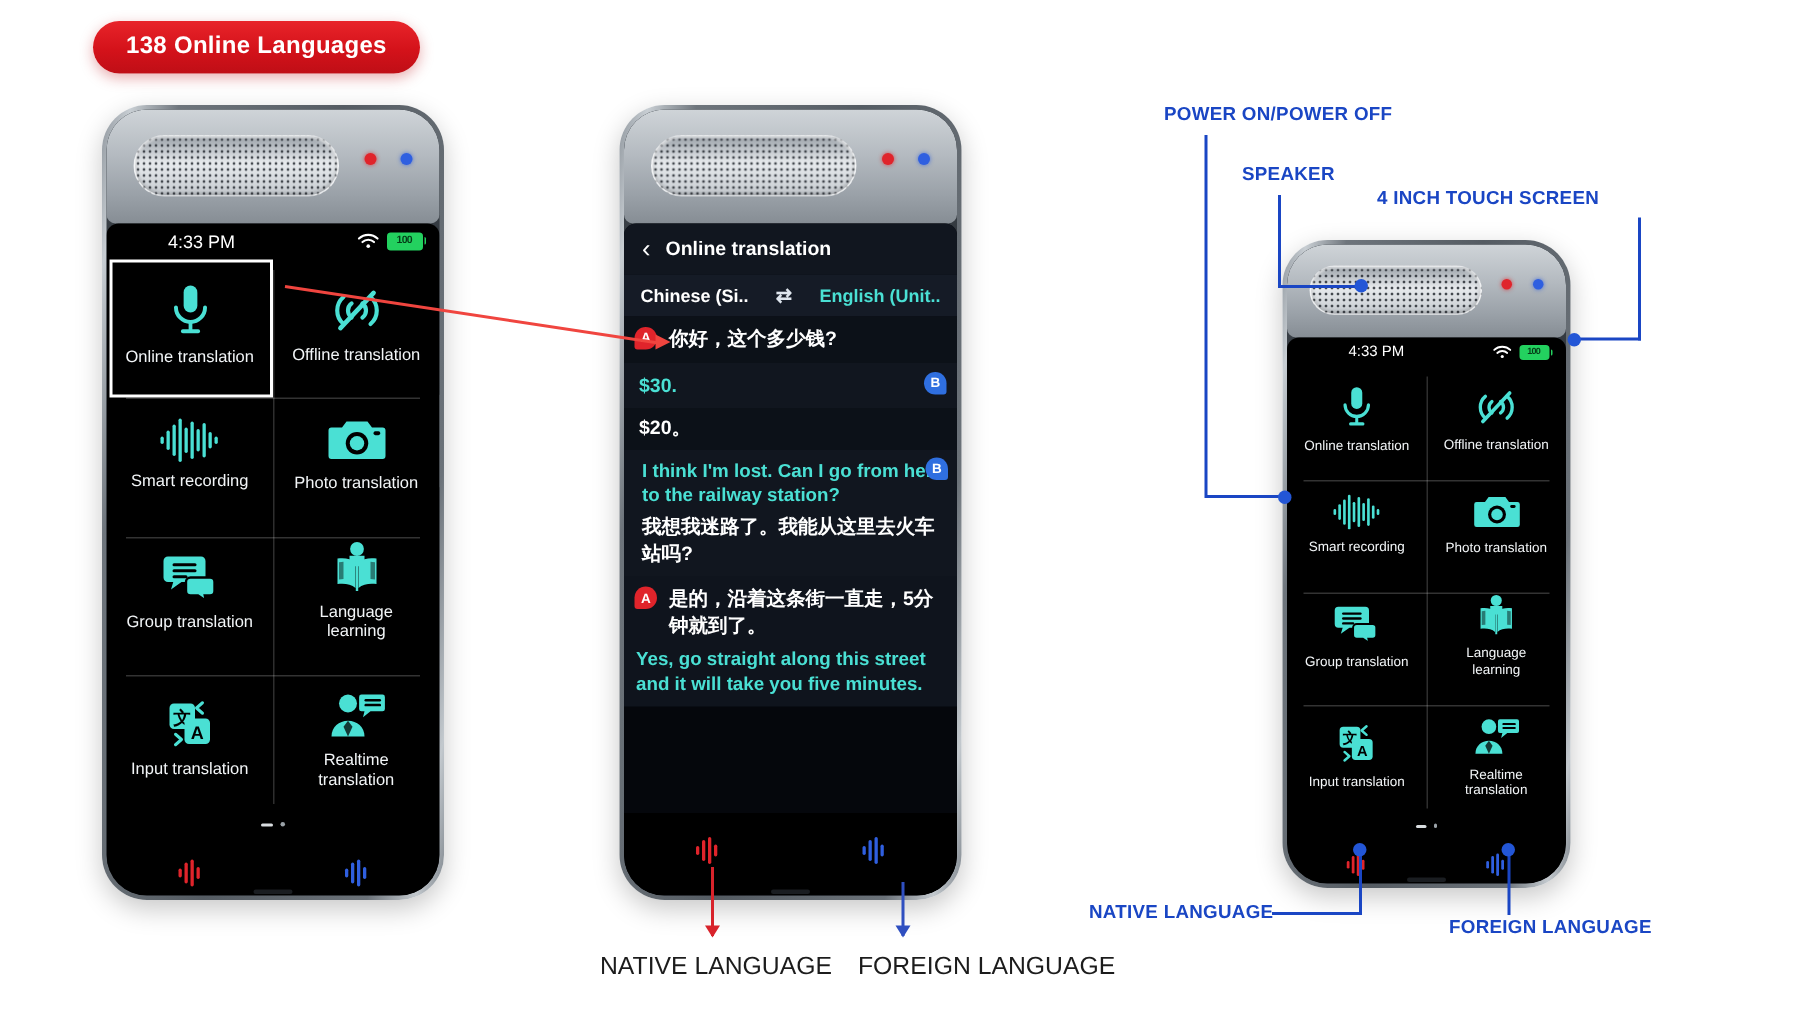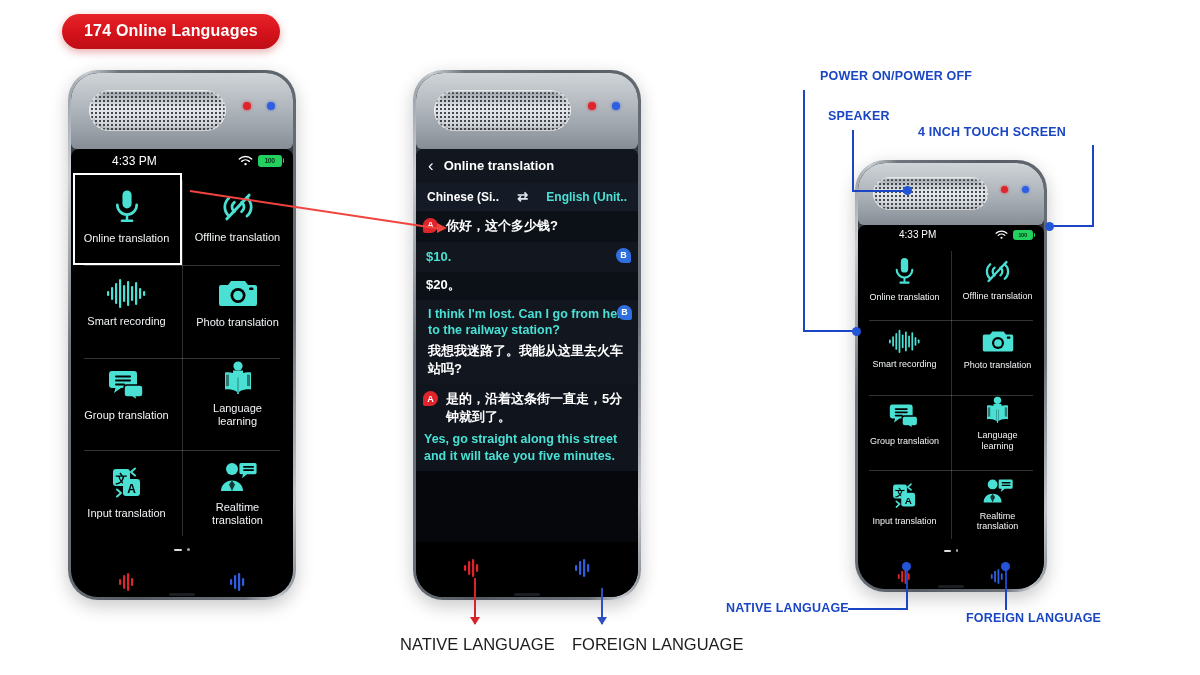--- a/index.html
+++ b/index.html
@@ -189,21 +189,21 @@
     position:absolute; width:0; height:0;
     border-top:5px solid transparent; border-bottom:5px solid transparent;
     border-left:10px solid #f0453f;
   }
 </style>
 </head>
 <body>
 
 <div id="stage">
 
-  <div class="badge">174 Online Languages</div>
+  <div class="badge">138 Online Languages</div>
 
   <div class="device" id="phone1" style="left:68px; top:70px; width:228px; height:530px;">
     <div class="device-inner">
       <div class="top-bar">
         <div class="speaker-grille"></div>
         <div class="led red" style="right:42px; width:8px; height:8px;"></div>
         <div class="led blue" style="right:18px; width:8px; height:8px;"></div>
       </div>
       <div class="side-btn left" style="top:150px; width:4px; height:44px;"></div>
       <div class="side-btn right" style="top:190px; width:4px; height:62px;"></div>
@@ -405,21 +405,21 @@
 
         <div class="chat-body">
 
           <div class="msg row-a" style="padding:6px 8px 7px 30px;">
             <span class="avatar a" style="left:7px; top:7px; width:15px; height:15px; font-size:9px;">A</span>
             <div class="cn" style="font-size:13px; line-height:1.35;">你好，这个多少钱?</div>
           </div>
 
           <div class="msg row-b" style="padding:6px 30px 7px 10px;">
             <span class="avatar b" style="right:7px; top:6px; width:15px; height:15px; font-size:9px;">B</span>
-            <div class="en" style="font-size:13px; line-height:1.35;">$10.</div>
+            <div class="en" style="font-size:13px; line-height:1.35;">$30.</div>
           </div>
           <div class="msg row-a" style="padding:4px 10px 6px 10px;">
             <div class="cn" style="font-size:13px; line-height:1.35;">$20。</div>
           </div>
 
           <div class="msg row-b" style="padding:6px 8px 7px 12px;">
             <span class="avatar b" style="right:6px; top:5px; width:15px; height:15px; font-size:9px;">B</span>
             <div class="en" style="font-size:12.5px; line-height:1.3;">I think I'm lost. Can I go from here to the railway station?</div>
             <div class="cn" style="font-size:13px; line-height:1.35; margin-top:4px;">我想我迷路了。我能从这里去火车站吗?</div>
           </div>
@@ -635,21 +635,21 @@
           </span>
         </div>
       </div>
       <div class="chin-slot"></div>
     </div>
   </div>
 
   <div class="red-line" style="left:190px; top:190px; width:253px; transform: rotate(8.6deg);"></div>
   <div class="red-head" style="left:437px; top:223px;"></div>
 
-  <div class="callout" style="left:820px; top:69px;">POWER ON/POWER OFF</div>
+  <div class="callout" style="left:776px; top:69px;">POWER ON/POWER OFF</div>
   <div class="c-line" style="left:803px; top:90px; width:2px; height:240px;"></div>
   <div class="c-line" style="left:803px; top:330px; width:53px; height:2px;"></div>
   <div class="c-dot" style="left:852px; top:327px;"></div>
 
   <div class="callout" style="left:828px; top:109px;">SPEAKER</div>
   <div class="c-line" style="left:852px; top:130px; width:2px; height:61px;"></div>
   <div class="c-line" style="left:852px; top:190px; width:56px; height:2px;"></div>
   <div class="c-dot" style="left:903px; top:186px;"></div>
 
   <div class="callout" style="left:918px; top:125px;">4 INCH TOUCH SCREEN</div>

